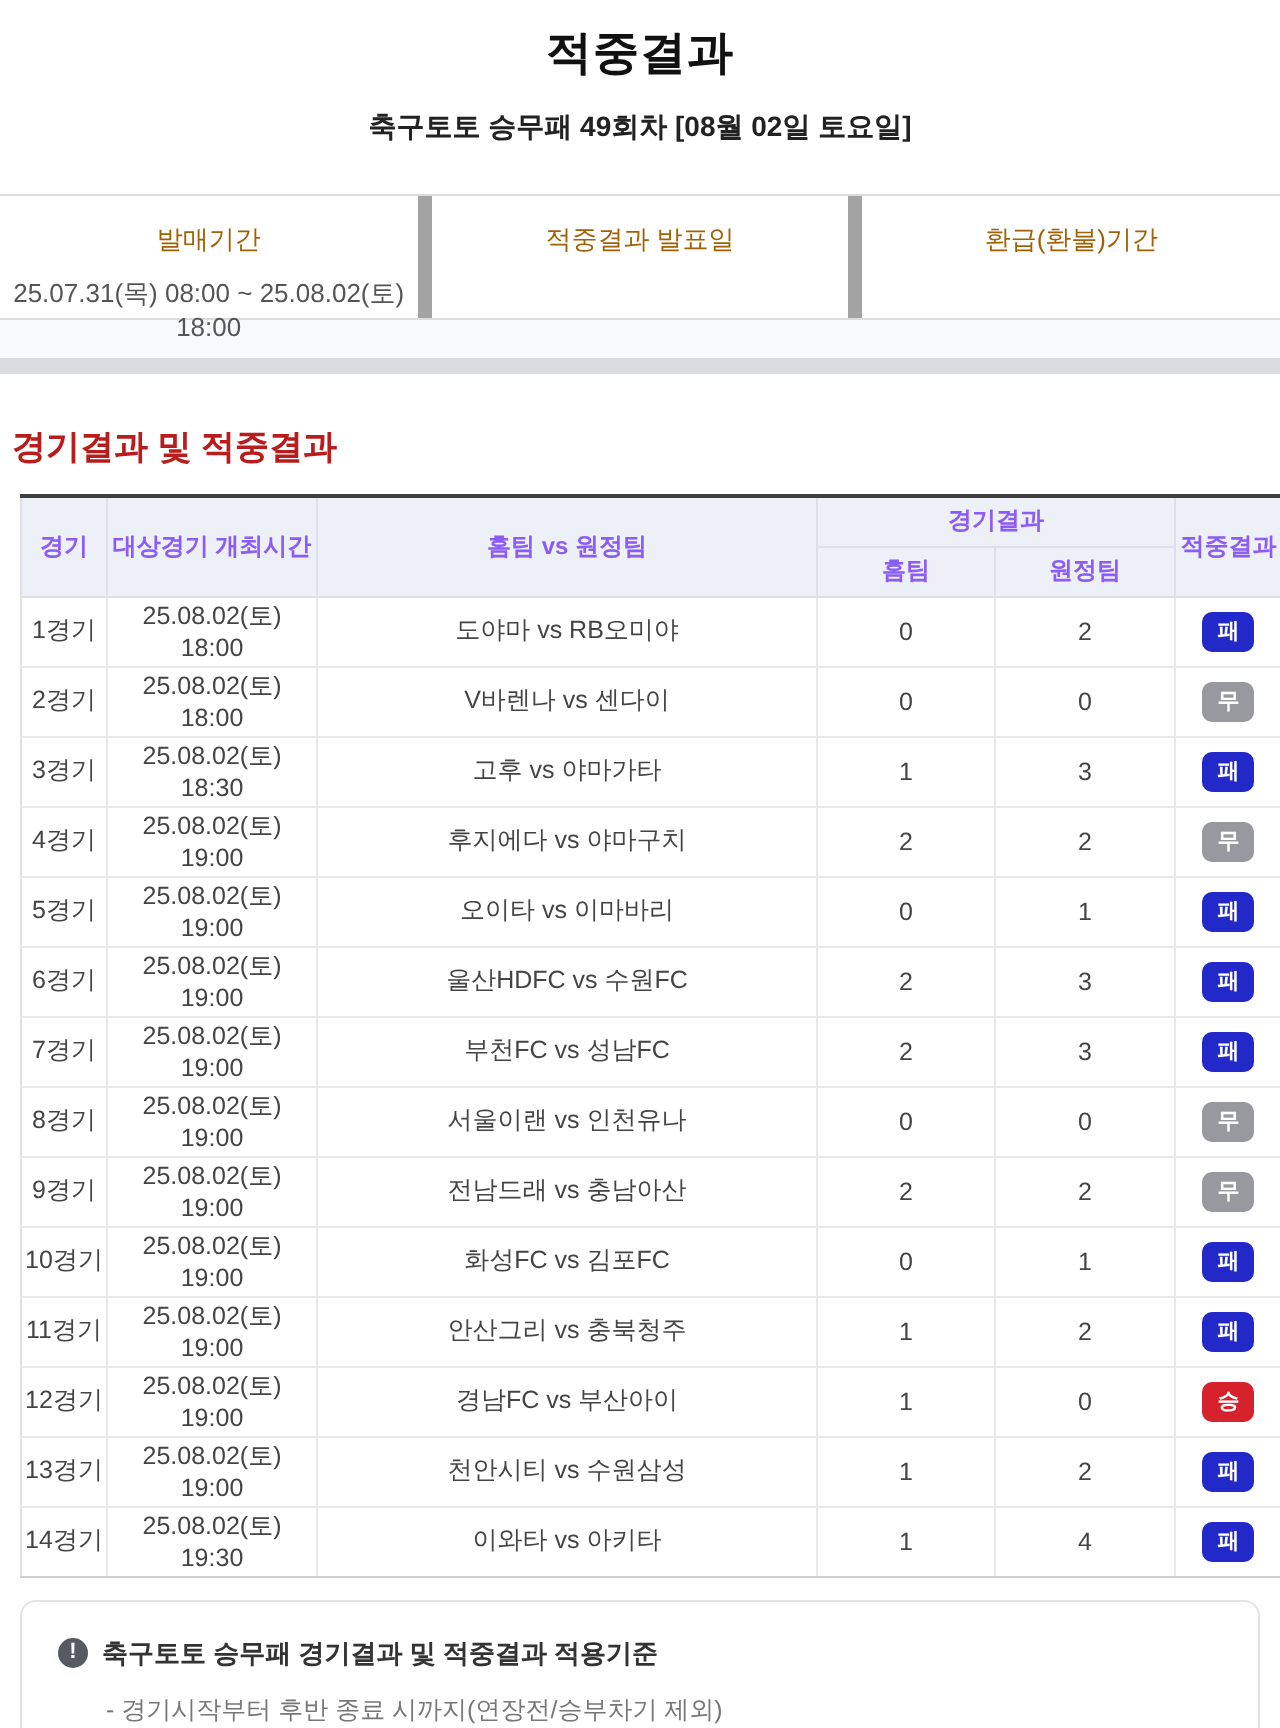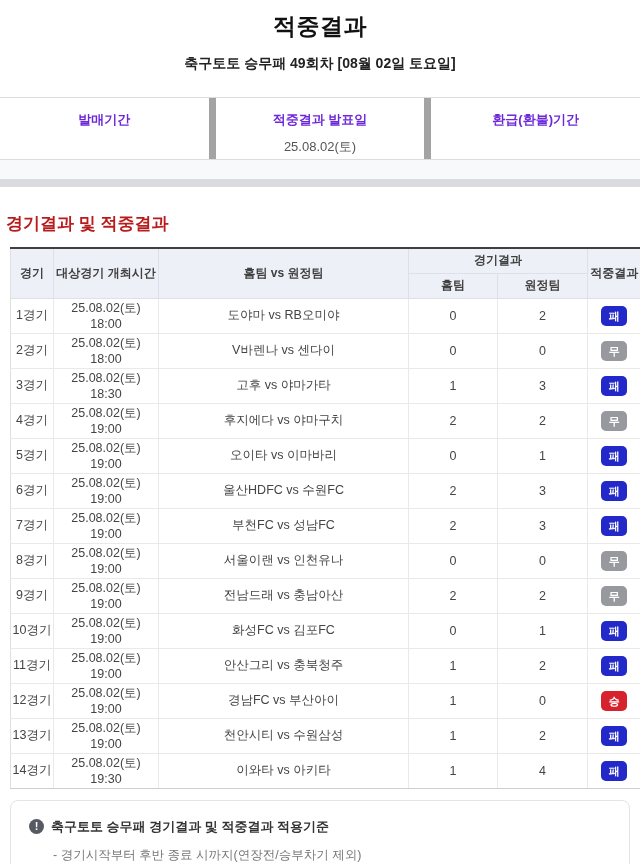--- a/index.html
+++ b/index.html
@@ -30,21 +30,21 @@
     border-bottom: 1px solid #dcdcdc;
     display: flex;
     height: 63px;
   }
   .info-col {
     flex: 1 1 0;
     text-align: center;
     padding-top: 13px;
   }
   .info-col + .info-col { border-left: 7px solid #a3a3a3; }
-  .info-label { font-size: 13px; font-weight: 700; color: #6d28d9; }
+  .info-label { font-size: 13px; font-weight: 400; color: #a16207; }
   .info-value { margin-top: 9px; font-size: 13px; color: #555; }
 
   
   .band-light { height: 19px; background: #f8f9fa; }
   .band-dark { height: 8px; background: #d9dbdf; }
 
   
   .section-title {
     margin: 25px 10px 12px 6px;
     font-size: 17px; font-weight: 700; color: #b91c1c;
@@ -54,21 +54,21 @@
   table.results {
     margin-left: 10px;
     width: 630px;
     border-collapse: collapse;
     table-layout: fixed;
   }
   table.results thead { border-top: 2px solid #3f3f3f; }
   table.results th {
     background: #eef0f7;
     border: 1px solid #dde0ea;
-    font-size: 12px; font-weight: 700; color: #404040;
+    font-size: 12px; font-weight: 700; color: #8b5cf6;
     height: 25px;
     text-align: center;
   }
   table.results td {
     border: 1px solid #e9e9e9;
     border-left: 1px solid #e4e4e4;
     height: 35px;
     font-size: 12.5px;
     text-align: center;
     color: #444;
@@ -129,24 +129,24 @@
 <div class="page">
 
   <div class="top-header">
     <div class="page-title">적중결과</div>
     <div class="page-subtitle">축구토토 승무패 49회차 [08월 02일 토요일]</div>
   </div>
 
   <div class="info-bar">
     <div class="info-col">
       <div class="info-label">발매기간</div>
+      <div class="info-value">25.07.31(목) 08:00 ~ 25.08.02(토) 18:00</div>
     </div>
     <div class="info-col">
       <div class="info-label">적중결과 발표일</div>
-      <div class="info-value">25.08.02(토)</div>
     </div>
     <div class="info-col">
       <div class="info-label">환급(환불)기간</div>
     </div>
   </div>
 
   <div class="band-light"></div>
   <div class="band-dark"></div>
 
   <div class="section-title">경기결과 및 적중결과</div>

